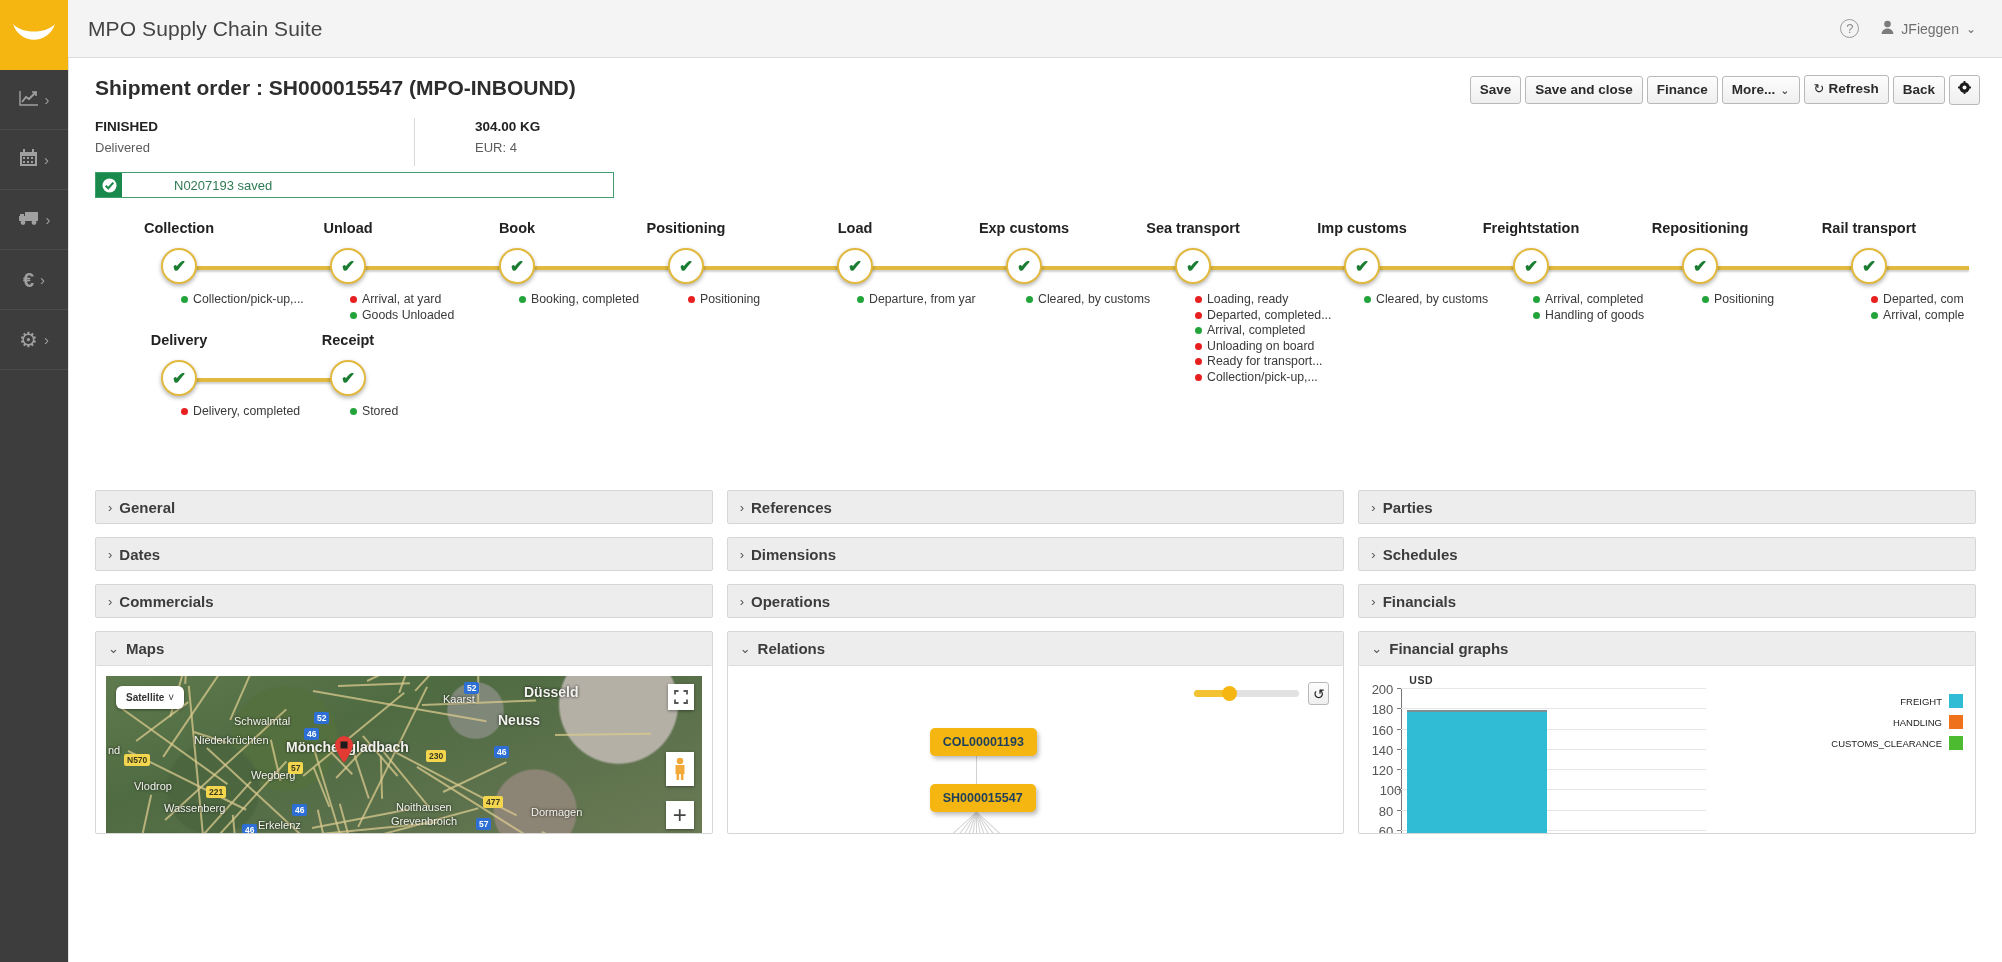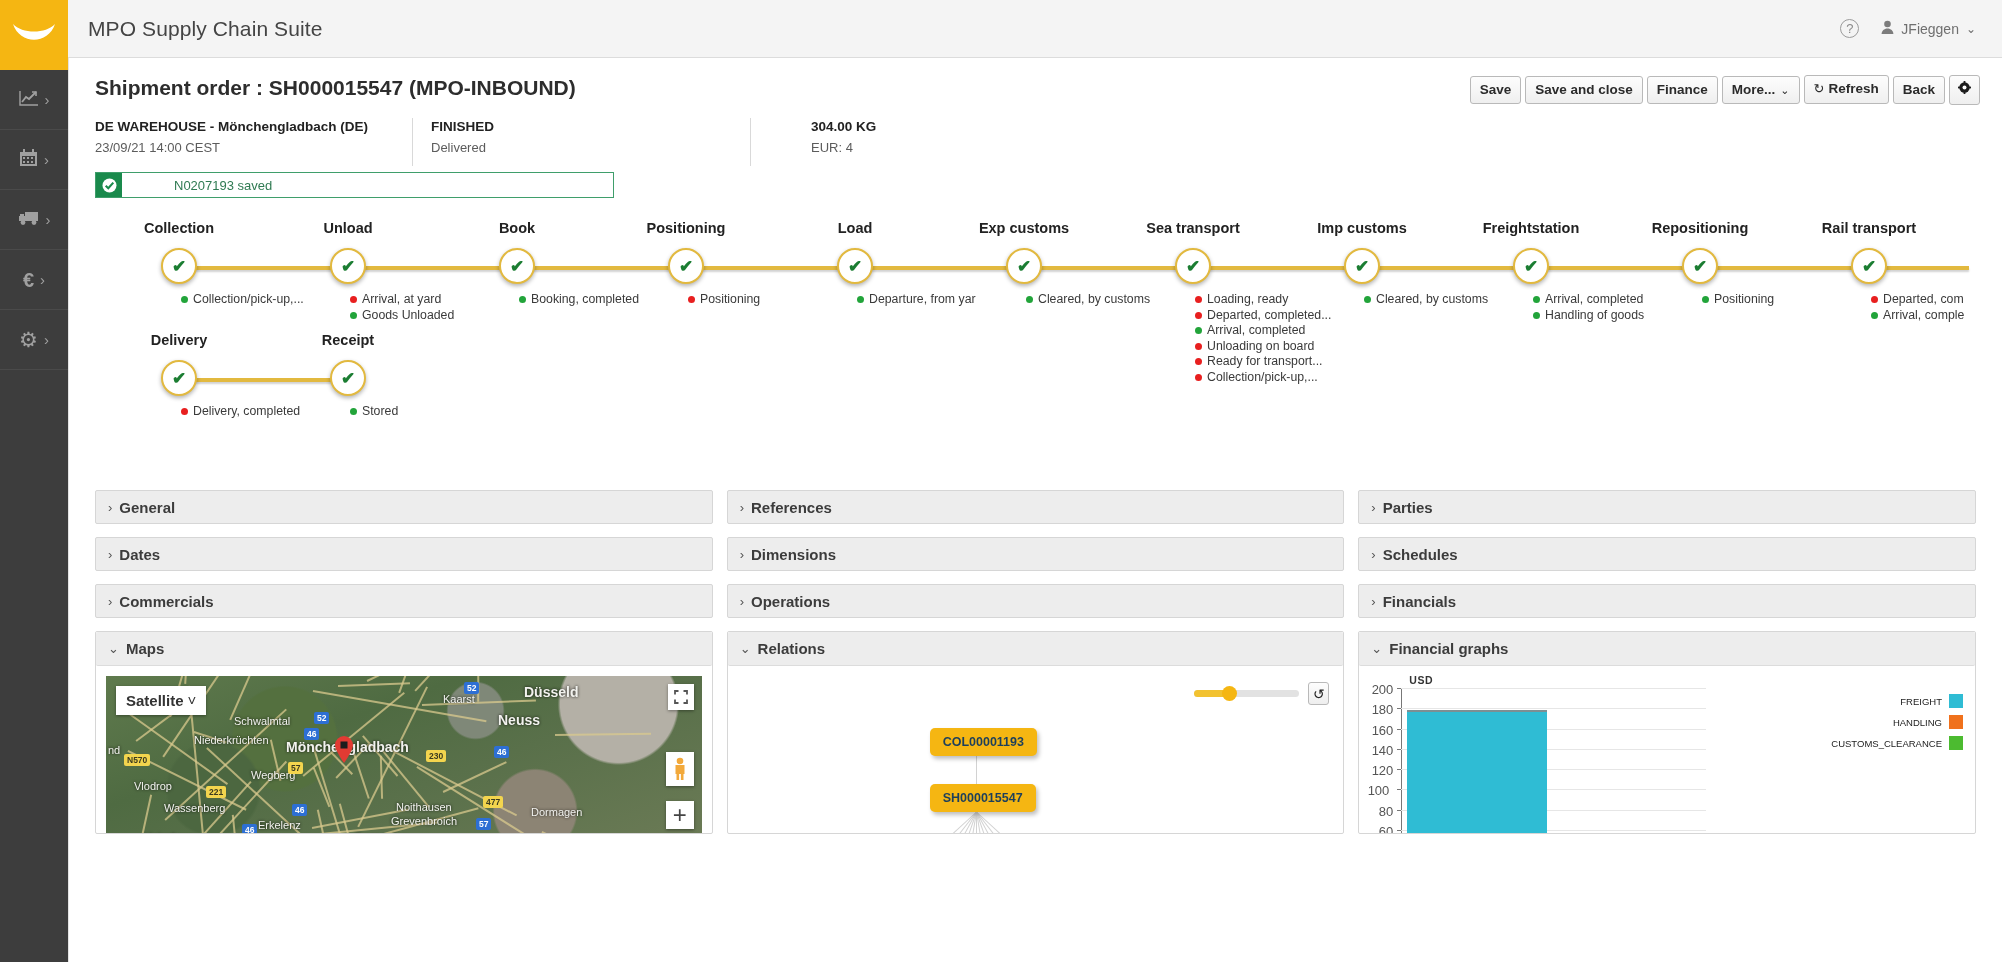--- a/index.html
+++ b/index.html
@@ -173,22 +173,22 @@
   .road { position: absolute; background: #d9c98e; opacity: .75; height: 1.6px; transform-origin: left center; }
   .maplabel { position: absolute; color: #f2f2ee; font-size: 11px; text-shadow: 0 0 3px rgba(0,0,0,.85); white-space: nowrap; }
   .maplabel.big { font-size: 14px; font-weight: bold; }
   .shield {
     position: absolute; font-size: 8.5px; color: #3b3b1f; font-weight: bold;
     background: #f3d54e; border-radius: 2px; padding: 0px 3px; line-height: 12px;
   }
   .shield.blue { background: #2d6fd4; color: #fff; }
   #sat-btn {
     position: absolute; left: 10px; top: 10px; background: #fff;
-    font-size: 15px; font-weight: bold; color: #333; padding: 6px 10px;
-    box-shadow: 0 1px 3px rgba(0,0,0,.4); cursor: pointer;
+    font-size: 10px; font-weight: bold; color: #333; padding: 6px 10px;
+    box-shadow: 0 1px 3px rgba(0,0,0,.4); cursor: pointer; border-radius: 6px;
   }
   #map-pin {
     position: absolute; left: 228px; top: 60px; width: 20px; height: 28px; cursor: pointer;
   }
   .map-ctl {
     position: absolute; background: #fff; box-shadow: 0 1px 3px rgba(0,0,0,.4);
     display: flex; align-items: center; justify-content: center; cursor: pointer;
   }
 
   
@@ -331,24 +331,20 @@
                 <rect x="0" y="5.6" width="3" height="1.8"></rect>
                 <rect x="10" y="5.6" width="3" height="1.8"></rect>
               </g>
             </svg>
         </span>
       </button>
     </div>
   </div>
 
   <div id="summary">
-    <div class="sum-cell" style="width:318px;">
-      <div class="sum-t">DE WAREHOUSE - Mönchengladbach (DE)</div>
-      <div class="sum-s">23/09/21 14:00 CEST</div>
-    </div>
     <div class="sum-cell" style="width:320px;">
       <div class="sum-t">FINISHED</div>
       <div class="sum-s">Delivered</div>
     </div>
     <div class="sum-cell" style="width:310px;margin-left:42px;">
       <div class="sum-t">304.00 KG</div>
       <div class="sum-s">EUR: 4</div>
     </div>
   </div>
 
@@ -772,21 +768,21 @@
               <div class="ytick" style="left: 8px; top: 16px;">200</div>
               <div class="tickmark" style="left: 38px; top: 42.25px;"></div>
               <div class="ytick" style="left: 8px; top: 36.25px;">180</div>
               <div class="tickmark" style="left: 38px; top: 62.5px;"></div>
               <div class="ytick" style="left: 8px; top: 56.5px;">160</div>
               <div class="tickmark" style="left: 38px; top: 82.75px;"></div>
               <div class="ytick" style="left: 8px; top: 76.75px;">140</div>
               <div class="tickmark" style="left: 38px; top: 103px;"></div>
               <div class="ytick" style="left: 8px; top: 97px;">120</div>
               <div class="tickmark" style="left: 38px; top: 123.25px;"></div>
-              <div class="ytick" style="left: 4px; top: 117.25px;">100</div>
+              <div class="ytick" style="left: 16px; top: 117.25px;">100</div>
               <div class="tickmark" style="left: 38px; top: 143.5px;"></div>
               <div class="ytick" style="left: 8px; top: 137.5px;">80</div>
               <div class="tickmark" style="left: 38px; top: 163.75px;"></div>
               <div class="ytick" style="left: 8px; top: 157.75px;">60</div>
             </div>
           <div id="bar1" style="left: 48px; width: 140px; top: 44.275px; bottom: 0px; background: rgb(47, 188, 212);"></div>
           <div id="chart-legend">
               <div class="legend-row" style="right: 12px; top: 28px;">
                 <span>FREIGHT</span>
                 <span class="legend-sw" style="background: rgb(47, 188, 212);"></span>

